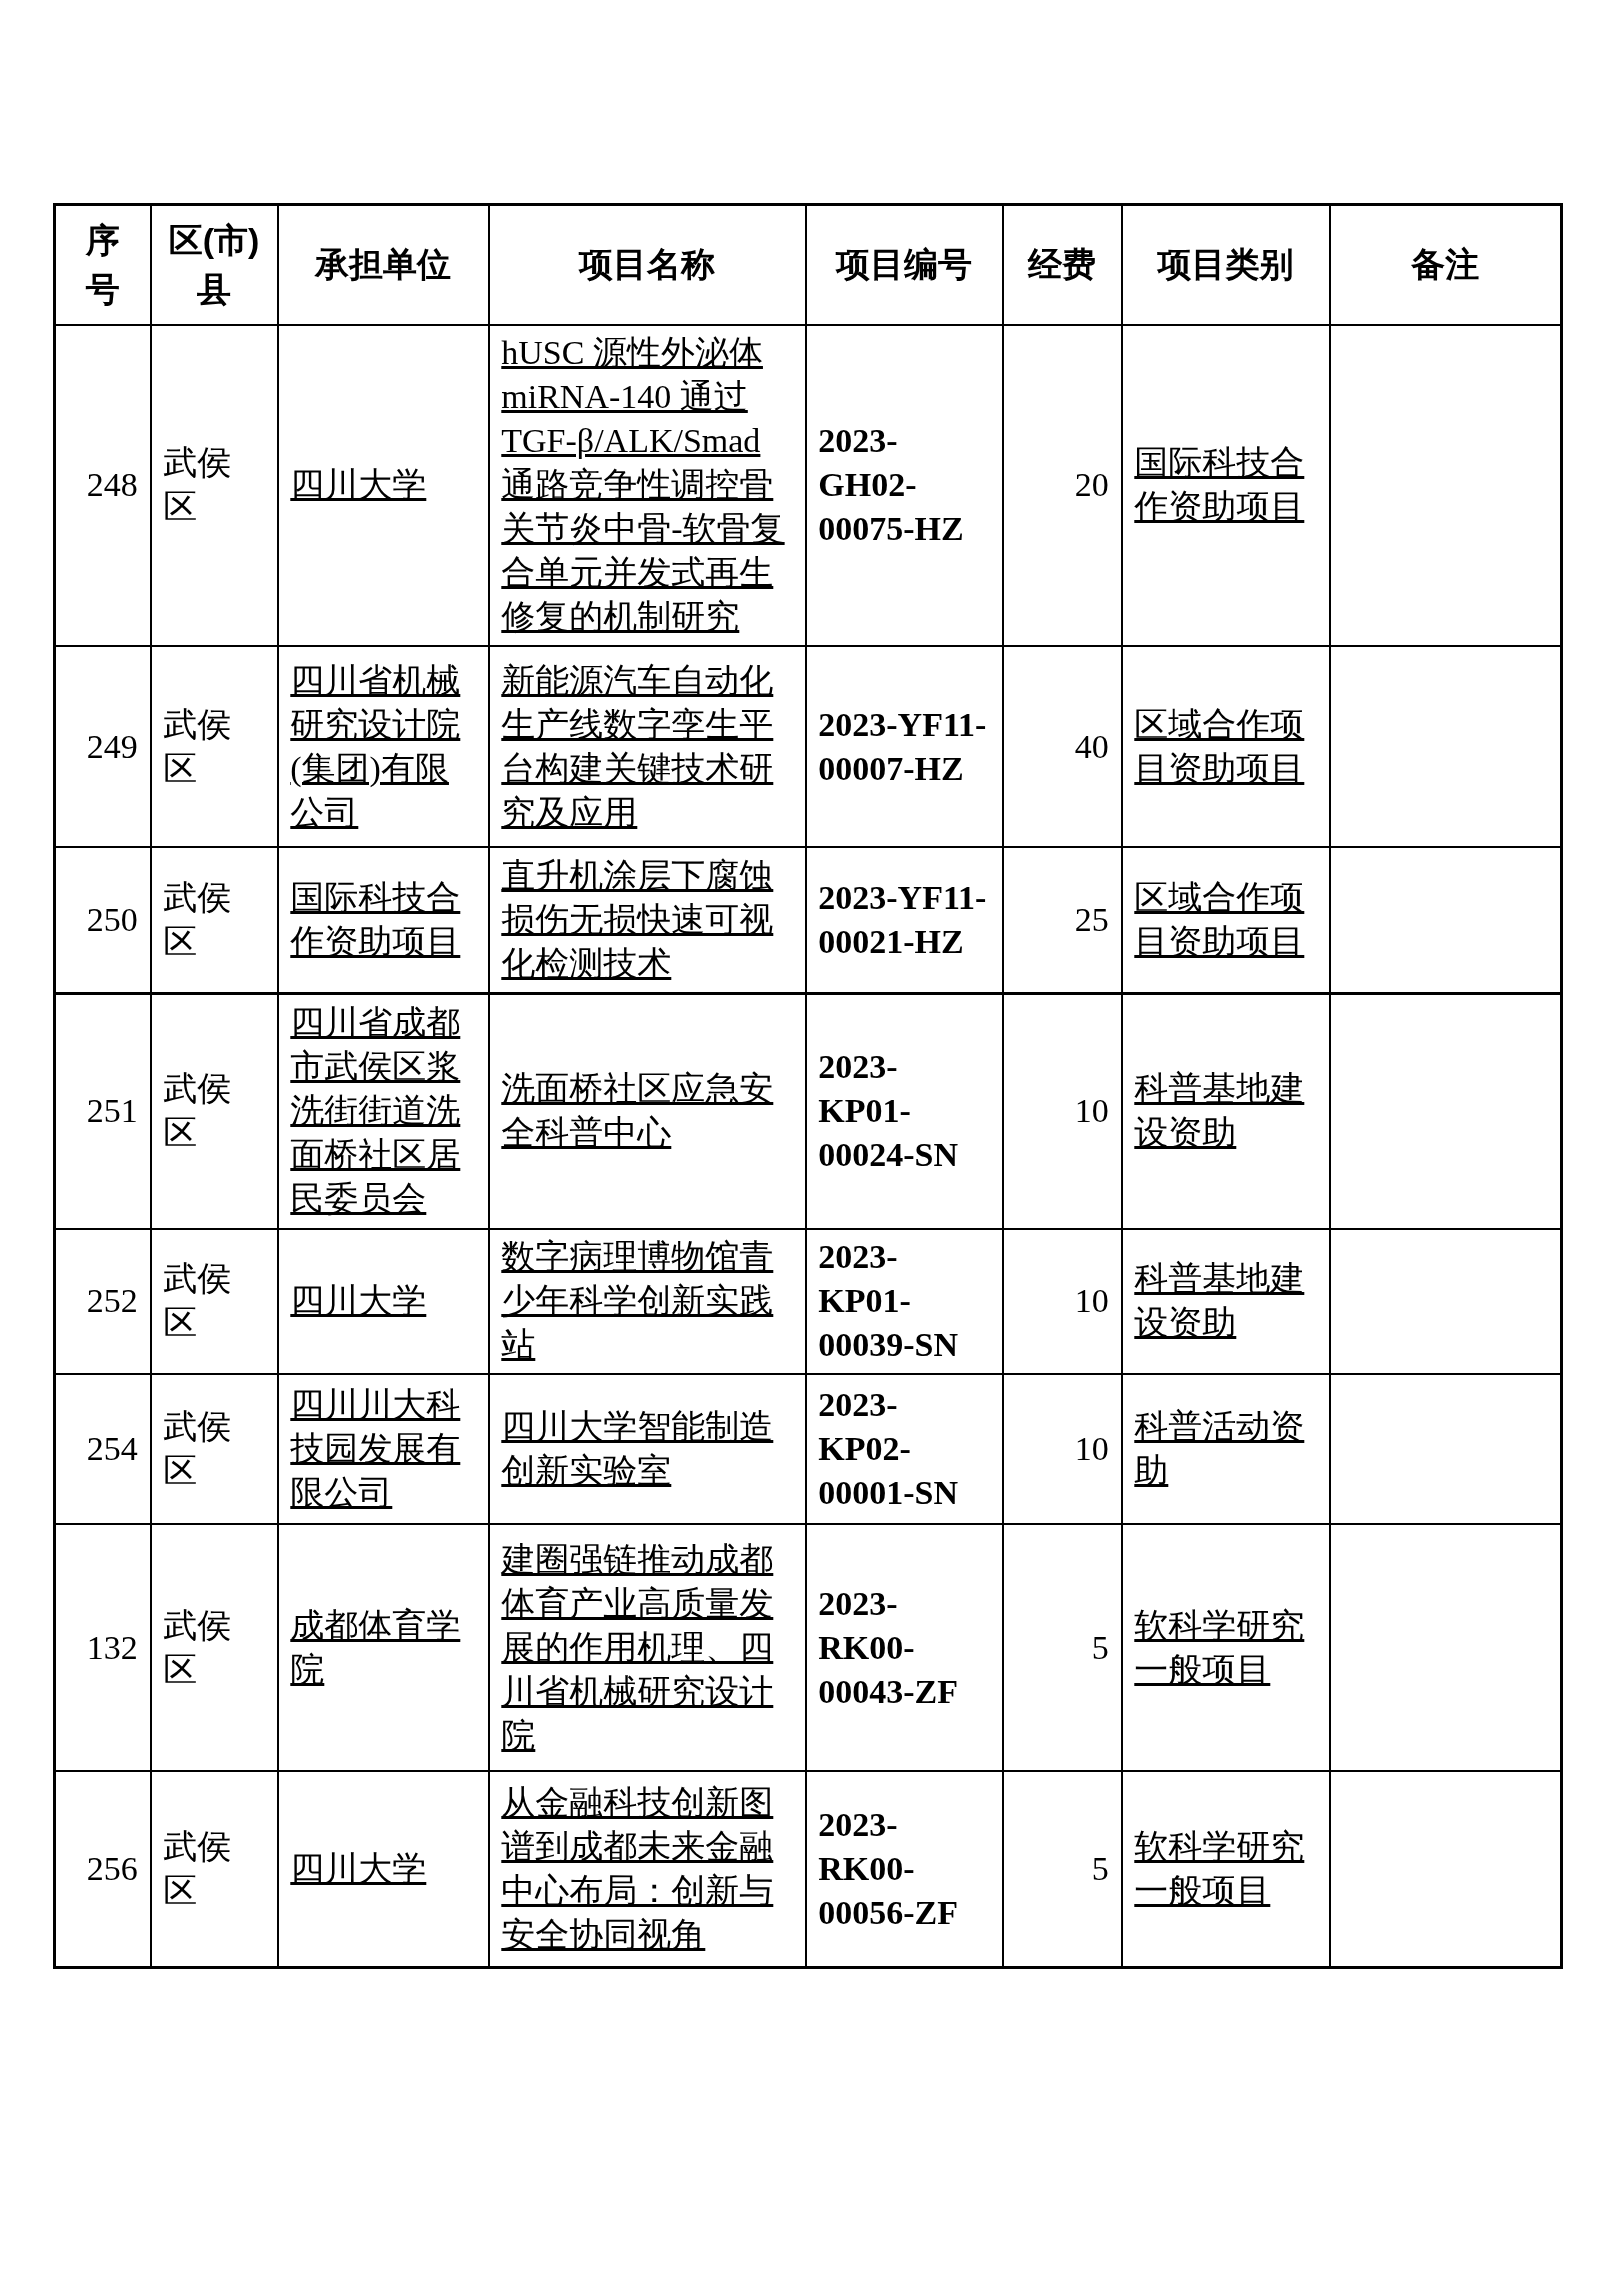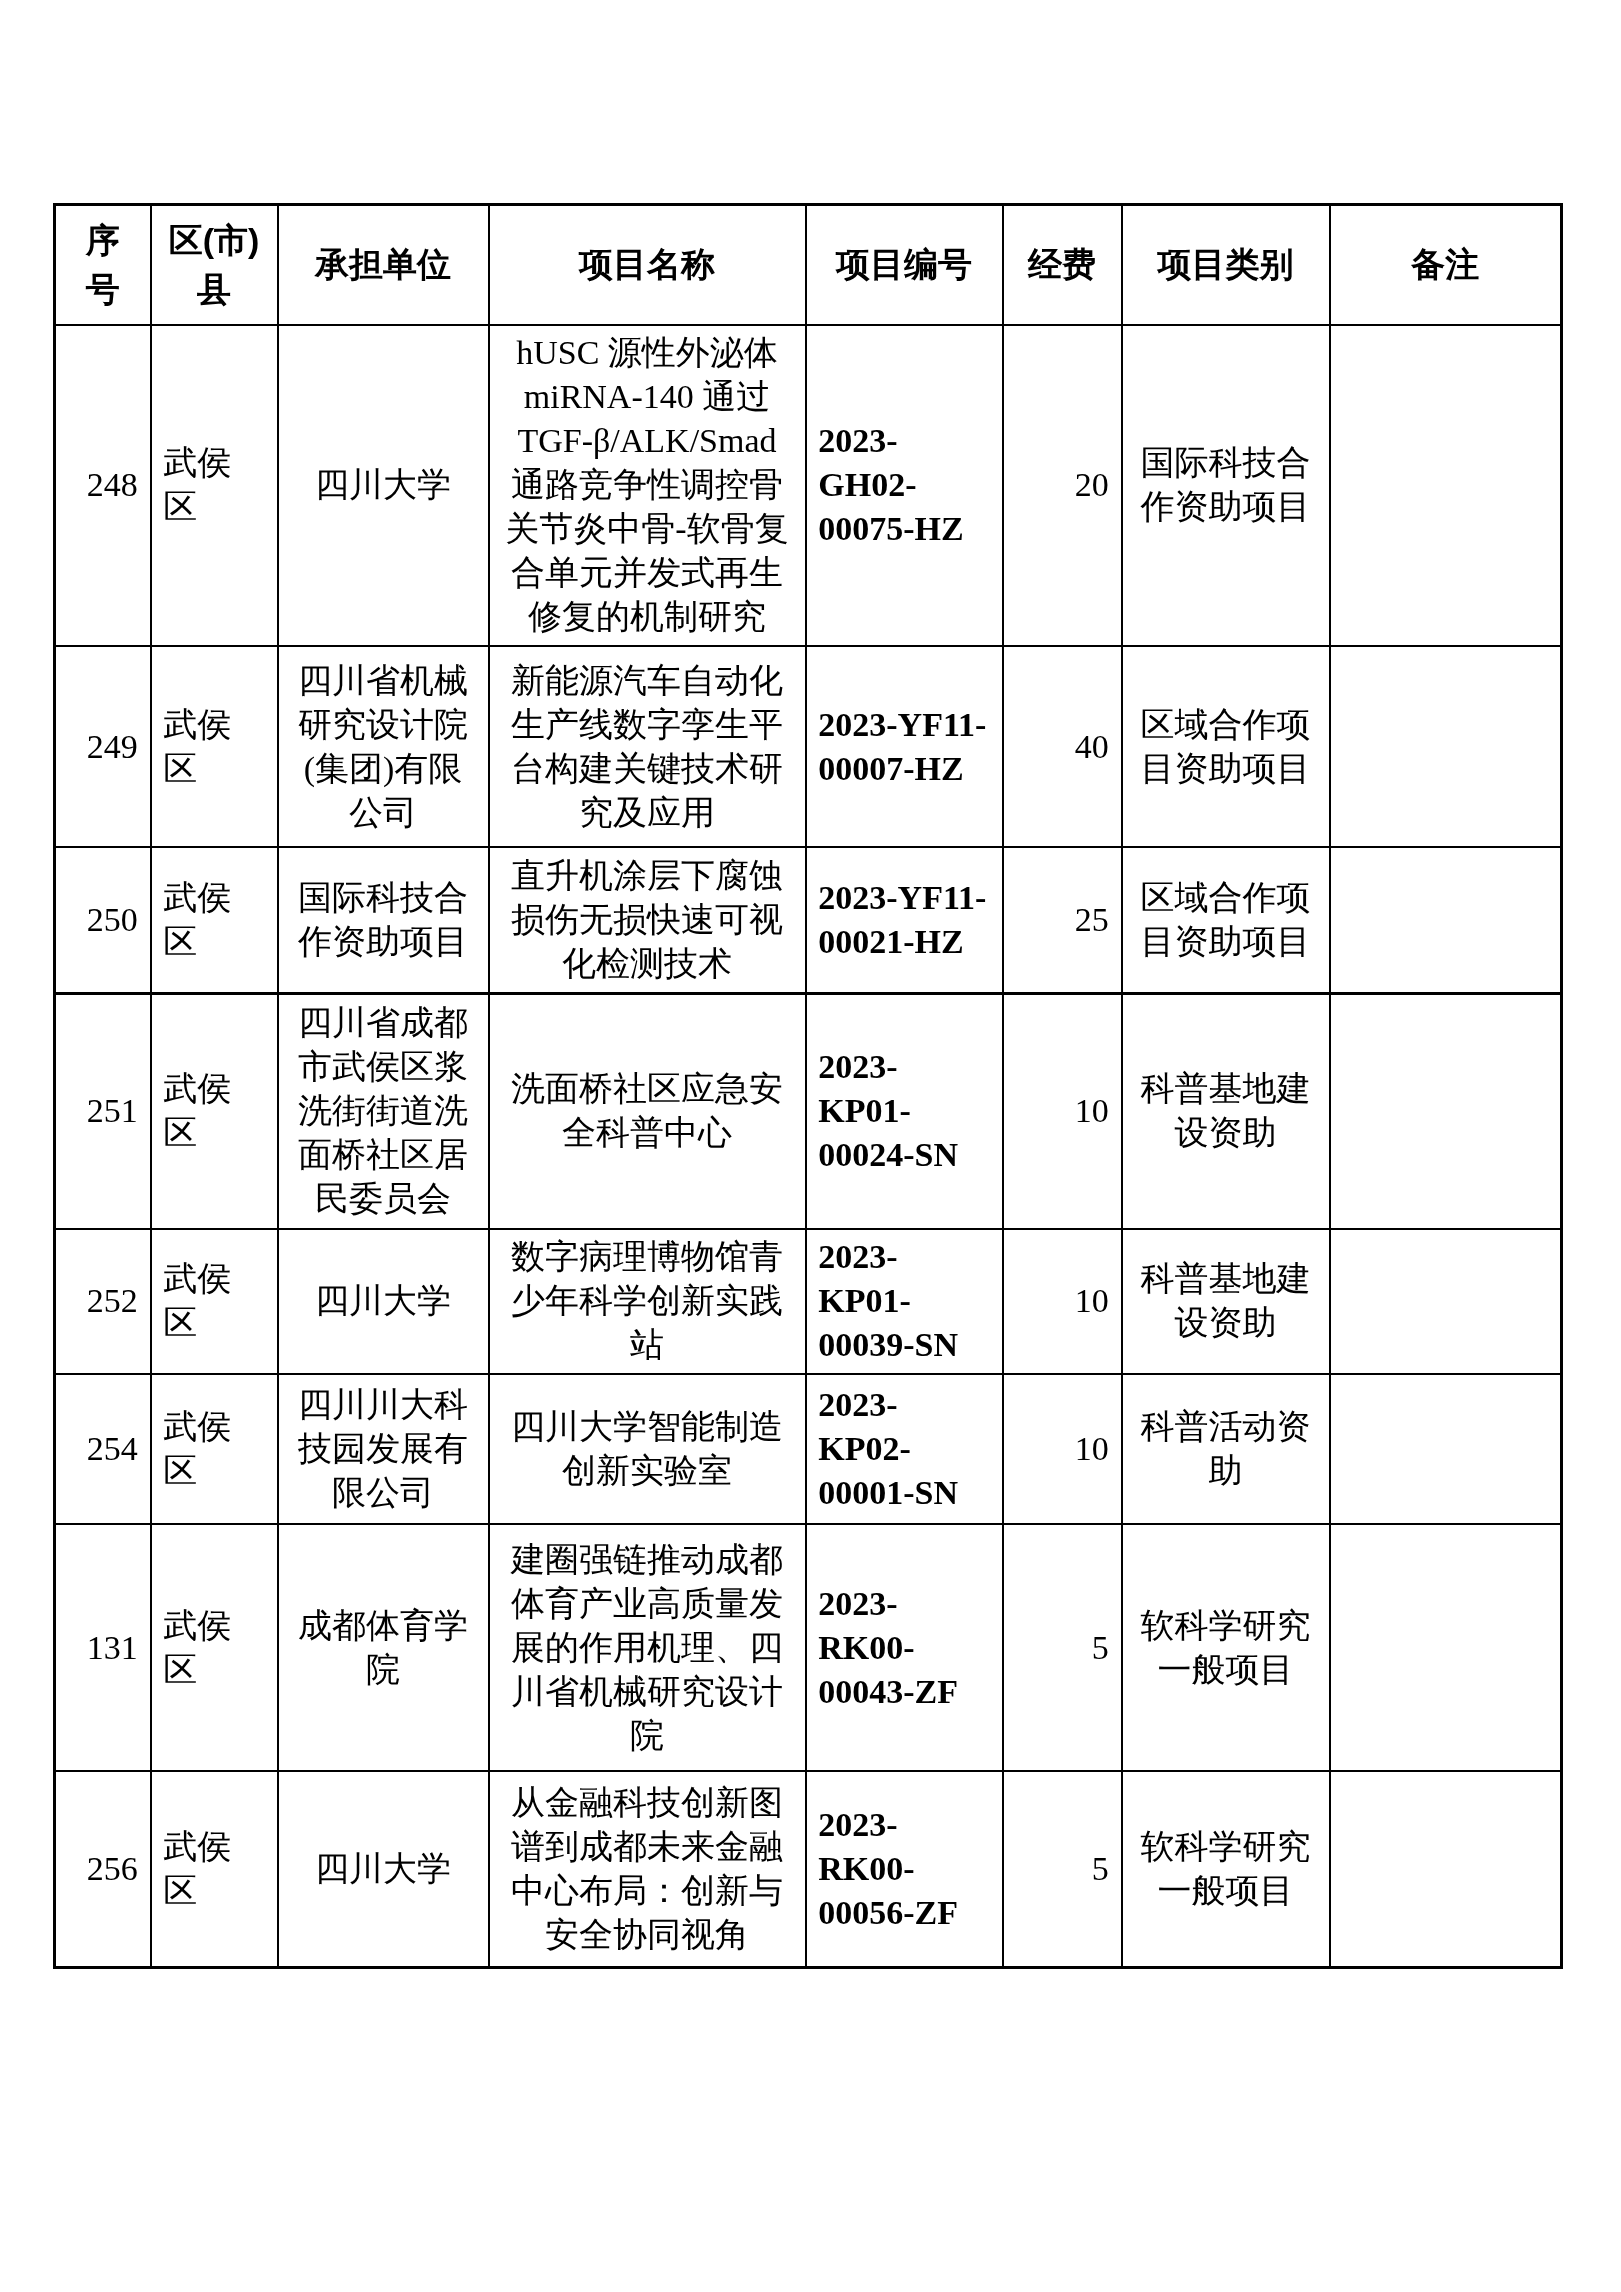--- a/index.html
+++ b/index.html
@@ -52,21 +52,22 @@
   }
   td.c-district {
   }
   td.c-code {
     text-align: left;
     white-space: pre-line;
     padding: 5.9px 5.9px;
     font-weight: bold;
   }
   td.c-unit, td.c-project, td.c-category {
-    text-align: center;
+    text-align: left;
+    text-decoration: underline;
   }
   tr.hdr      { height: 120px; }
   tr.r-248    { height: 309px; }
   tr.r-249    { height: 201px; }
   tr.r-250    { height: 132px; }
   tr.r-251    { height: 235px; }
   tr.r-252    { height: 142px; }
   tr.r-253    { height: 98px; }
   tr.r-254    { height: 150px; }
   tr.r-255    { height: 247px; }
@@ -162,21 +163,21 @@
       <td class="c-district">武侯区</td>
       <td class="c-unit">四川川大科技园发展有限公司</td>
       <td class="c-project">四川大学智能制造创新实验室</td>
       <td class="c-code">2023-KP02-
 00001-SN</td>
       <td class="c-fund">10</td>
       <td class="c-category">科普活动资助</td>
       <td class="c-note"></td>
     </tr>
     <tr class="r-255">
-      <td class="c-no">131</td>
+      <td class="c-no">132</td>
       <td class="c-district">武侯区</td>
       <td class="c-unit">成都体育学院</td>
       <td class="c-project">建圈强链推动成都体育产业高质量发展的作用机理、四川省机械研究设计院</td>
       <td class="c-code">2023-RK00-
 00043-ZF</td>
       <td class="c-fund">5</td>
       <td class="c-category">软科学研究一般项目</td>
       <td class="c-note"></td>
     </tr>
     <tr class="r-256">

